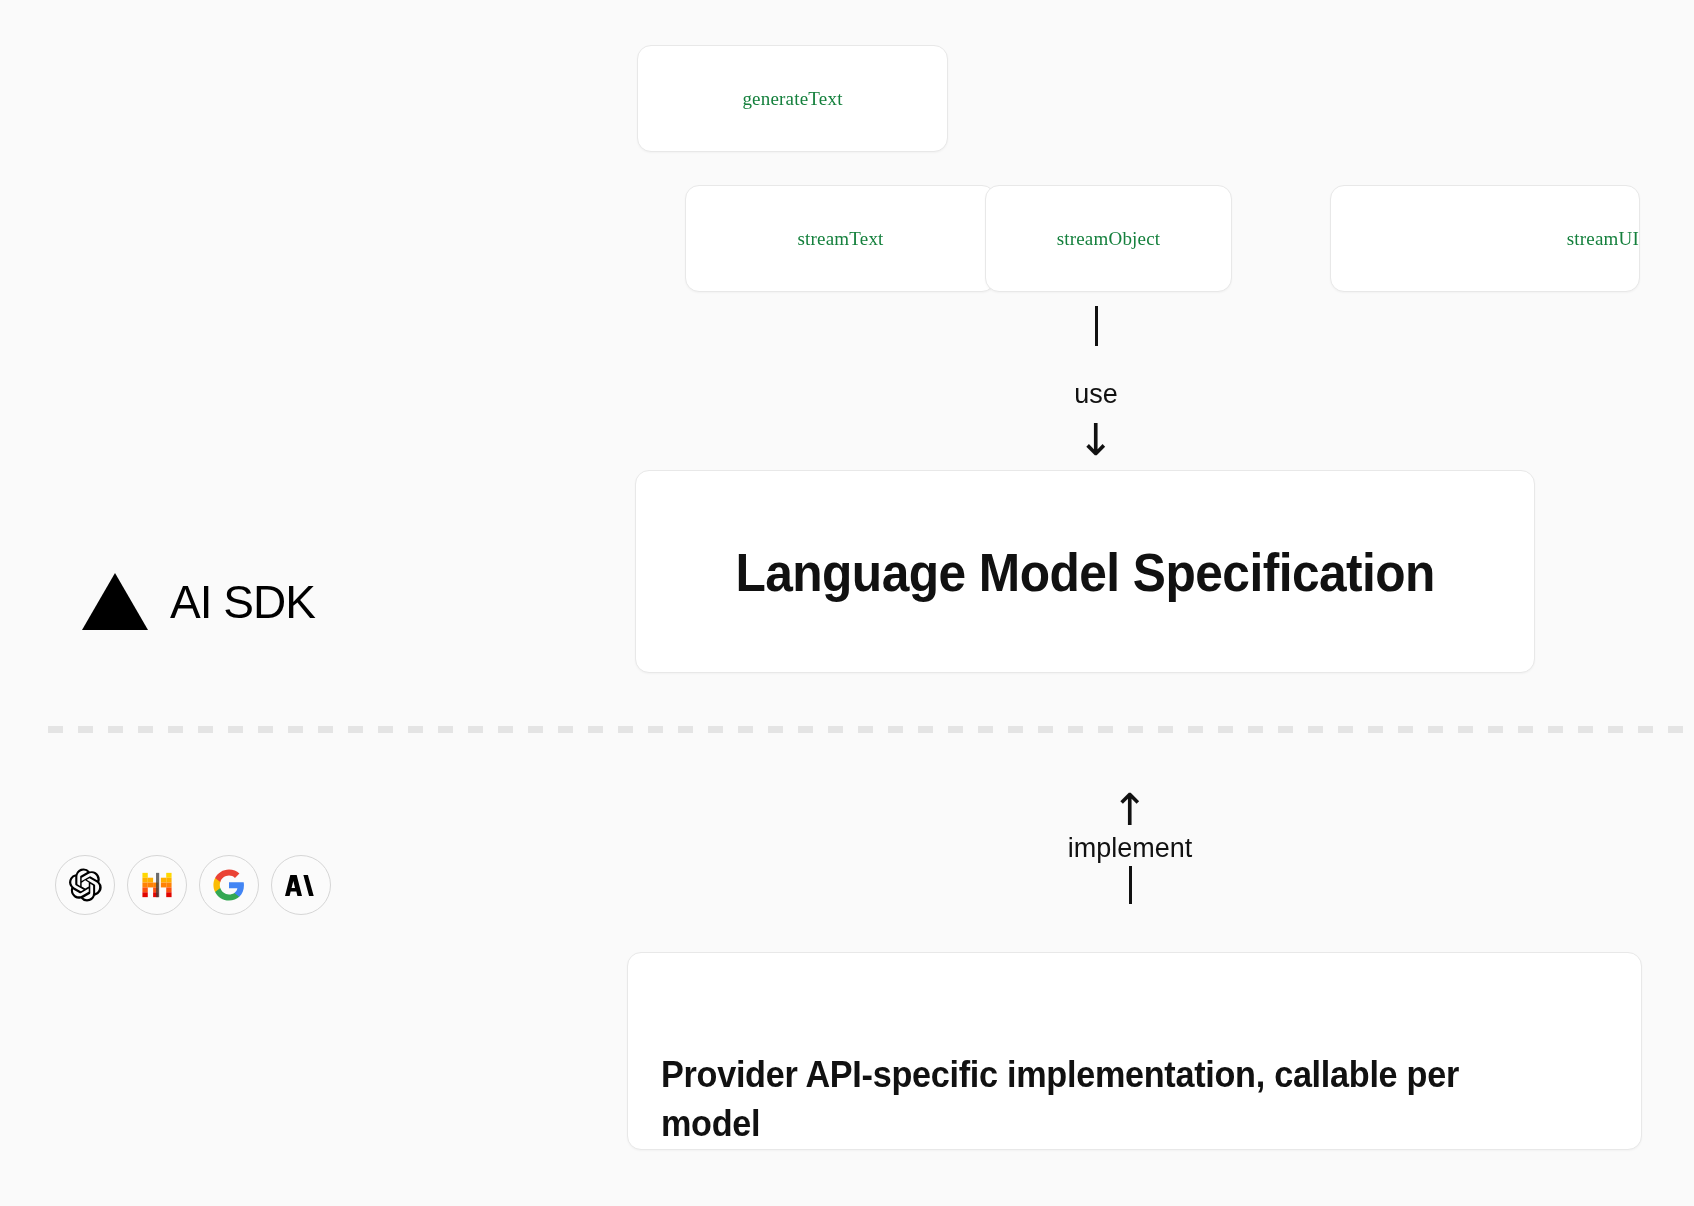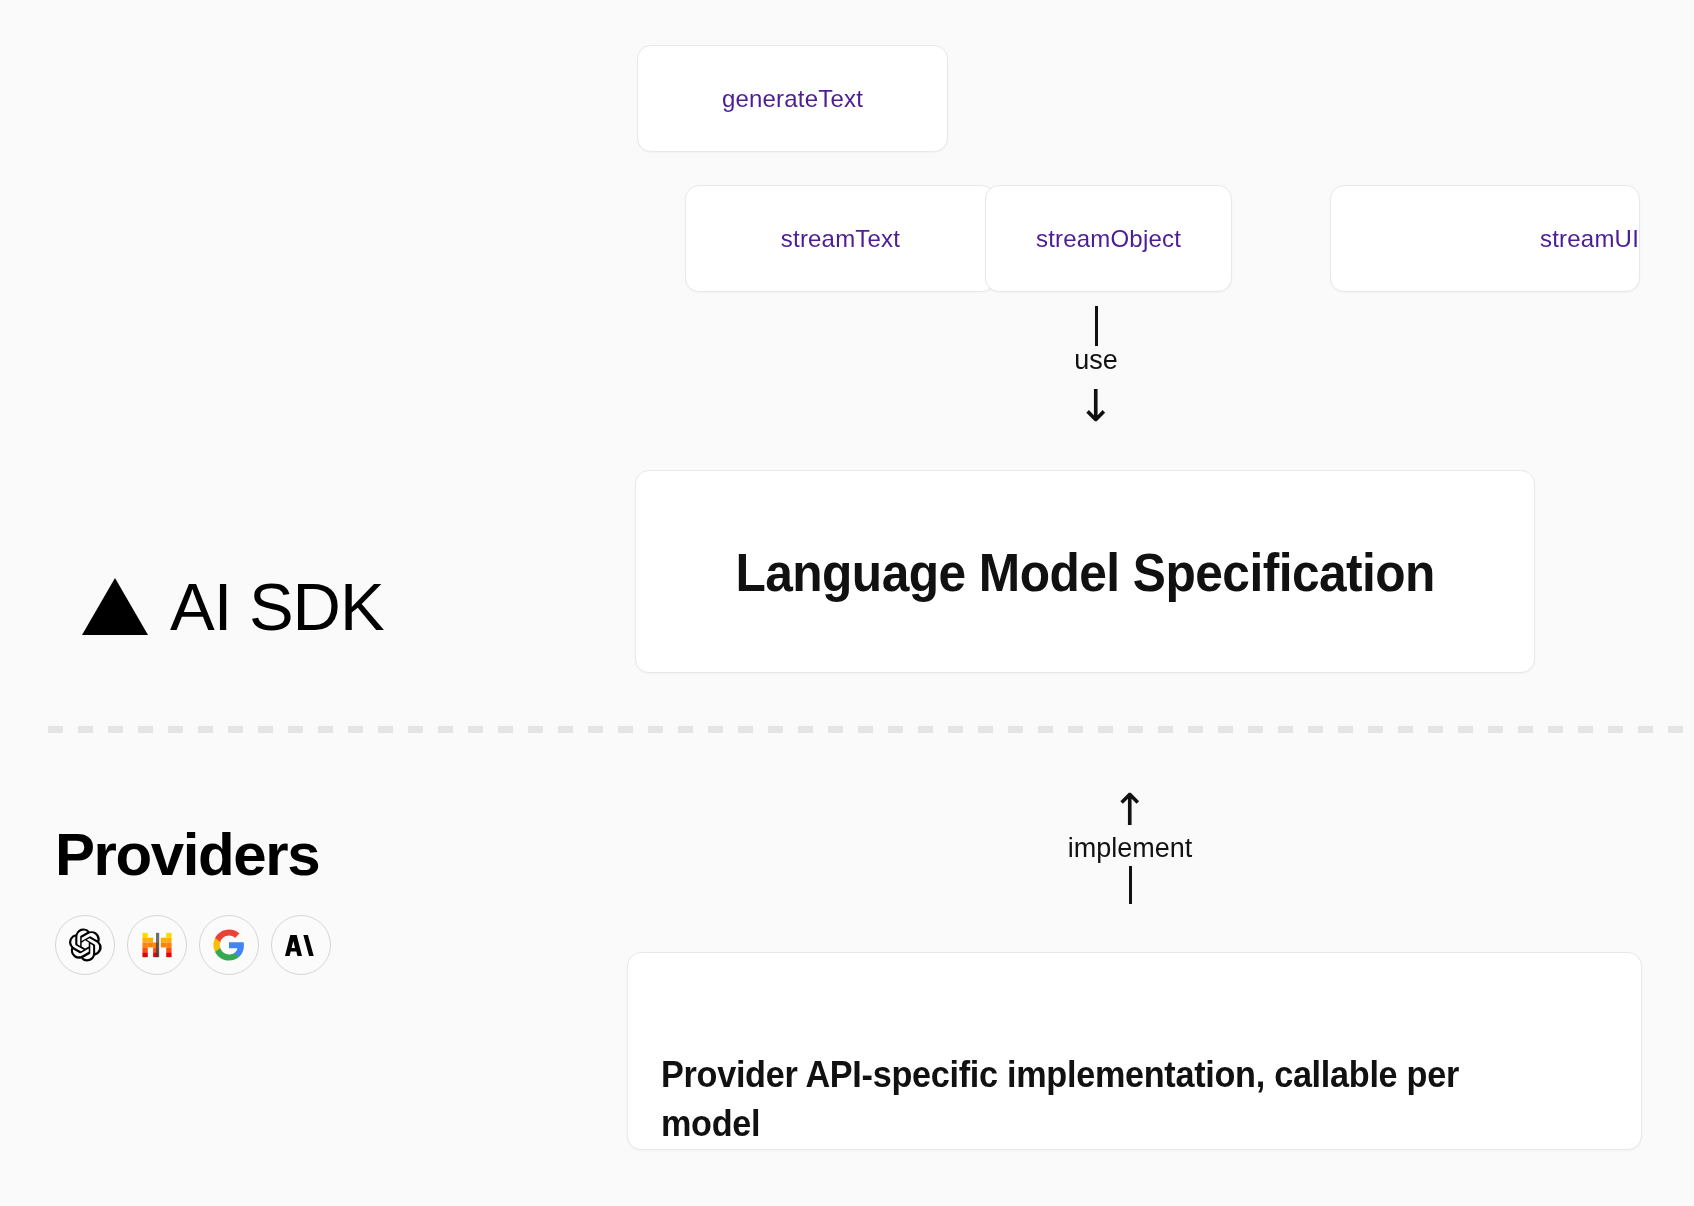--- a/index.html
+++ b/index.html
@@ -30,24 +30,24 @@
     box-sizing: border-box;
     box-shadow: 0 1px 2px rgba(0,0,0,0.035);
     display: flex;
     align-items: center;
     justify-content: center;
   }
   .card.fn {
     height: 107px;
   }
   .fn-label {
-    font-family: Liberation Sans, sans-serif;
-    font-size: 24px;
+    font-family: Liberation Serif, serif;
+    font-size: 19px;
     font-weight: 500;
-    color: #4c1d95;
+    color: #15803d;
     letter-spacing: 0.2px;
     white-space: nowrap;
   }
 
   
   #box-generateText   { left: 637px;  top: 45px;  width: 311px; }
   #box-generateObject { left: 985px;  top: 45px;  width: 307px; }
   #box-streamText     { left: 637px;  top: 185px; width: 311px; margin-left: 48px; }
   #box-streamObject   { left: 985px;  top: 185px; width: 247px; }
   #box-streamUI       { left: 1330px; top: 185px; width: 310px; justify-content: flex-end; }
@@ -118,21 +118,21 @@
     color: #111111;
   }
 
   #conn-use {
     left: 1096px;
     top: 306px;
     width: 110px;
     transform: translateX(-50%);
   }
   #conn-use .stem { height: 40px; }
-  #conn-use .conn-label { margin-top: 1px; }
+  #conn-use .conn-label { margin-top: 35px; }
   #conn-use .arrowhead { margin-top: 14px; }
 
   #conn-implement {
     left: 1130px;
     top: 792px;
     width: 190px;
     transform: translateX(-50%);
   }
   #conn-implement .arrowhead { margin-bottom: 8px; }
   #conn-implement .conn-label { margin-bottom: 4px; }
@@ -163,21 +163,21 @@
   #vercel-triangle {
     width: 0;
     height: 0;
     border-left: 33px solid transparent;
     border-right: 33px solid transparent;
     border-bottom: 57px solid #000000;
   }
   #aisdk-text {
     font-family: "Liberation Sans", sans-serif;
     font-weight: 400;
-    font-size: 67px;
+    font-size: 46px;
     color: #000000;
     letter-spacing: -1px;
     line-height: 1;
   }
 
   #providers-block {
     position: absolute;
     left: 55px;
     top: 825px;
   }
@@ -239,21 +239,20 @@
   </div>
 
   <div id="aisdk-label">
     <div id="vercel-triangle"></div>
     <div id="aisdk-text">AI SDK</div>
   </div>
 
   <div id="divider"></div>
 
   <div id="providers-block">
-    <div id="providers-title">Providers</div>
     <div id="provider-logos">
 
       <div class="logo-circle">
         <svg width="36" height="36" viewBox="0 0 24 24" aria-hidden="true">
           <path fill="#000000" d="M21.55 10.0a5.42 5.42 0 0 0-.47-4.45 5.49 5.49 0 0 0-5.91-2.63A5.43 5.43 0 0 0 11.09 1a5.49 5.49 0 0 0-5.23 3.79A5.43 5.43 0 0 0 2.2 7.41a5.49 5.49 0 0 0 .67 6.43 5.42 5.42 0 0 0 .47 4.45 5.49 5.49 0 0 0 5.91 2.63A5.42 5.42 0 0 0 13.33 23a5.49 5.49 0 0 0 5.23-3.8 5.43 5.43 0 0 0 3.63-2.62 5.49 5.49 0 0 0-.64-6.58zm-8.22 11.5a4.07 4.07 0 0 1-2.61-.94l.13-.07 4.33-2.5a.71.71 0 0 0 .36-.61V11.2l1.83 1.06a.07.07 0 0 1 .04.05v5.06a4.08 4.08 0 0 1-4.08 4.13zM4.51 17.6a4.06 4.06 0 0 1-.49-2.73l.13.08 4.33 2.5a.7.7 0 0 0 .71 0l5.29-3.05v2.11a.08.08 0 0 1-.03.06L10.08 19a4.08 4.08 0 0 1-5.57-1.4zM3.37 8.12a4.07 4.07 0 0 1 2.13-1.79v5.15a.7.7 0 0 0 .35.61l5.27 3.04-1.83 1.06a.07.07 0 0 1-.06 0L4.86 13.6a4.08 4.08 0 0 1-1.49-5.48zm15.04 3.5l-5.29-3.08 1.83-1.05a.07.07 0 0 1 .06 0l4.38 2.53a4.08 4.08 0 0 1-.63 7.35v-5.15a.72.72 0 0 0-.35-.6zm1.82-2.74l-.13-.08-4.33-2.52a.7.7 0 0 0-.71 0L9.78 9.33V7.22a.06.06 0 0 1 .03-.06l4.38-2.52a4.08 4.08 0 0 1 6.04 4.22zM8.78 12.62L6.95 11.56a.07.07 0 0 1-.04-.05V6.45a4.08 4.08 0 0 1 6.69-3.13l-.13.07L9.14 5.9a.71.71 0 0 0-.36.6zm1-2.14L12.14 8.9l2.37 1.37v2.73l-2.36 1.36-2.37-1.36z"></path>
         </svg>
       </div>
 
       <div class="logo-circle">
         <svg width="34" height="34" viewBox="0 0 28 28" aria-hidden="true">

